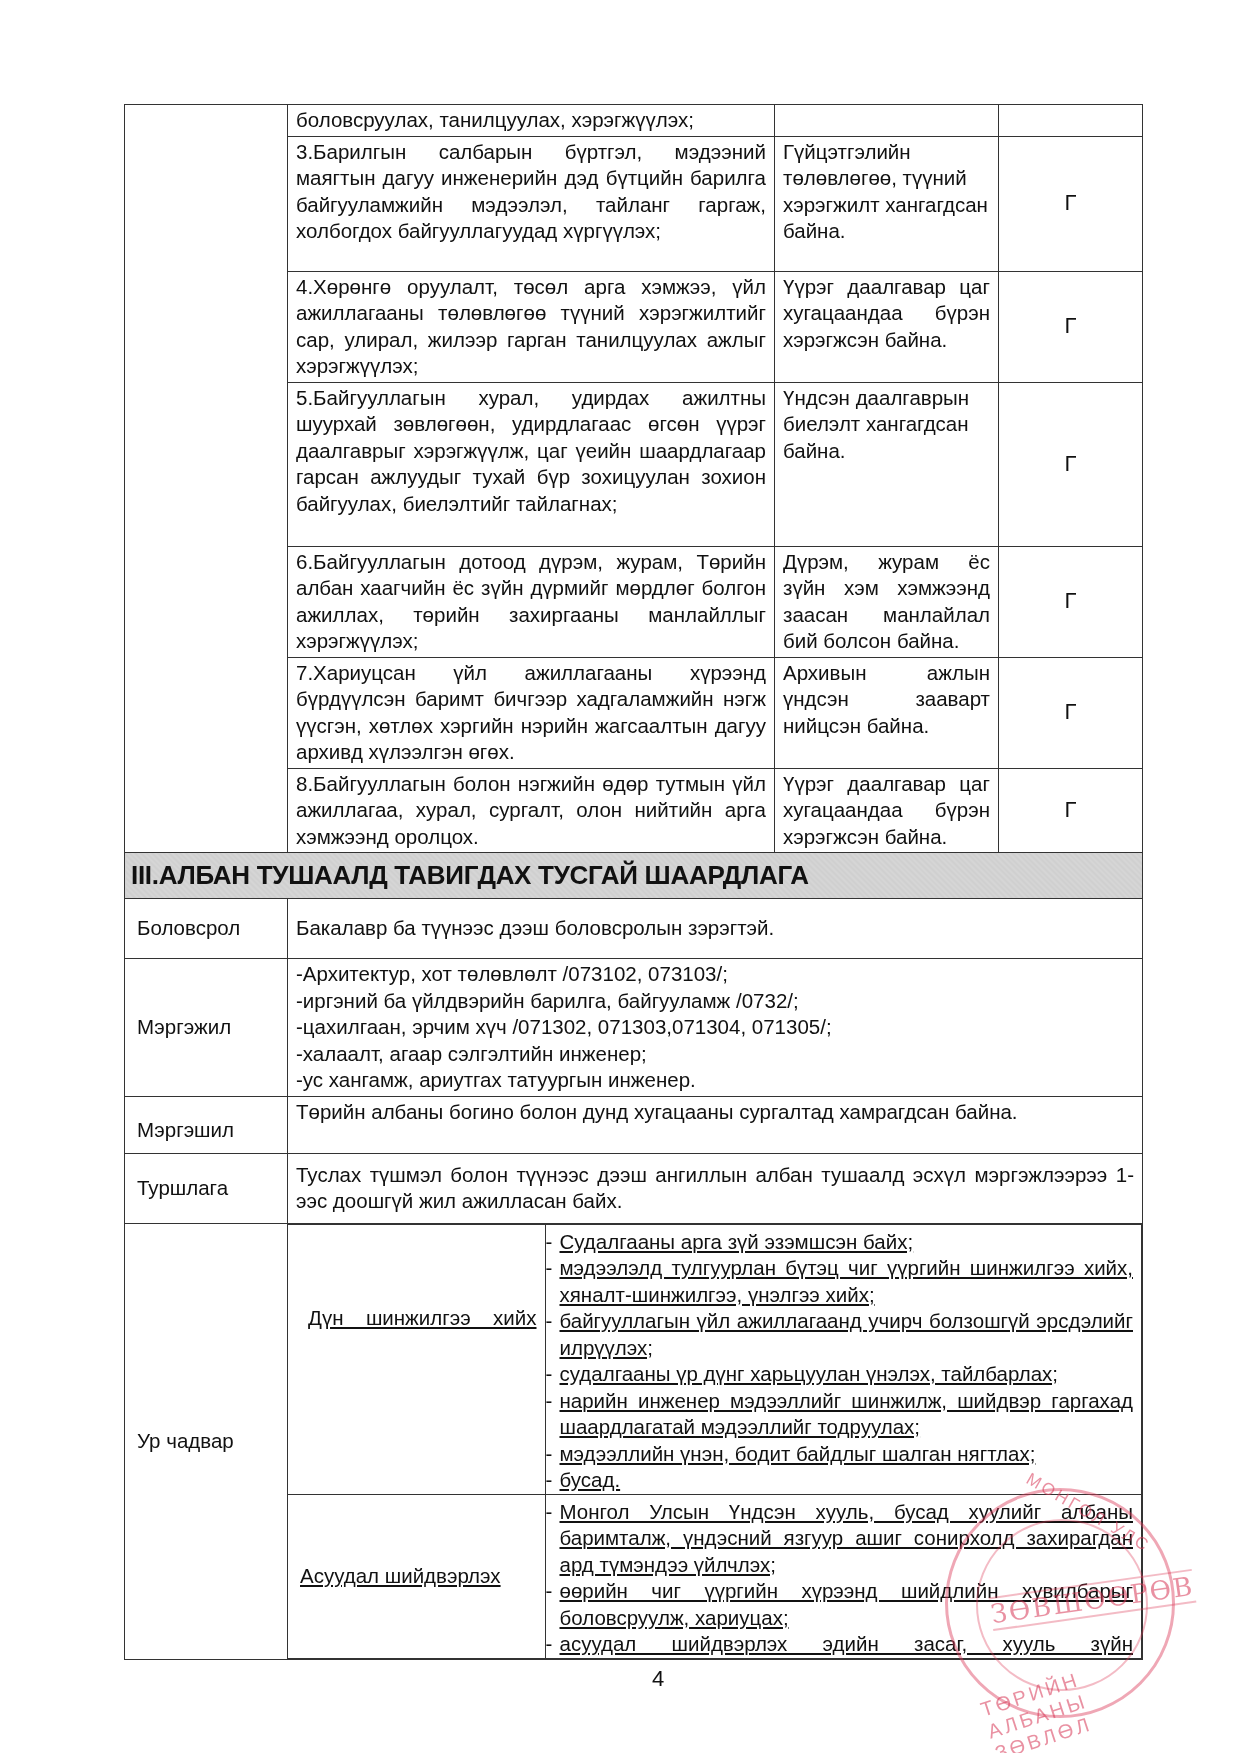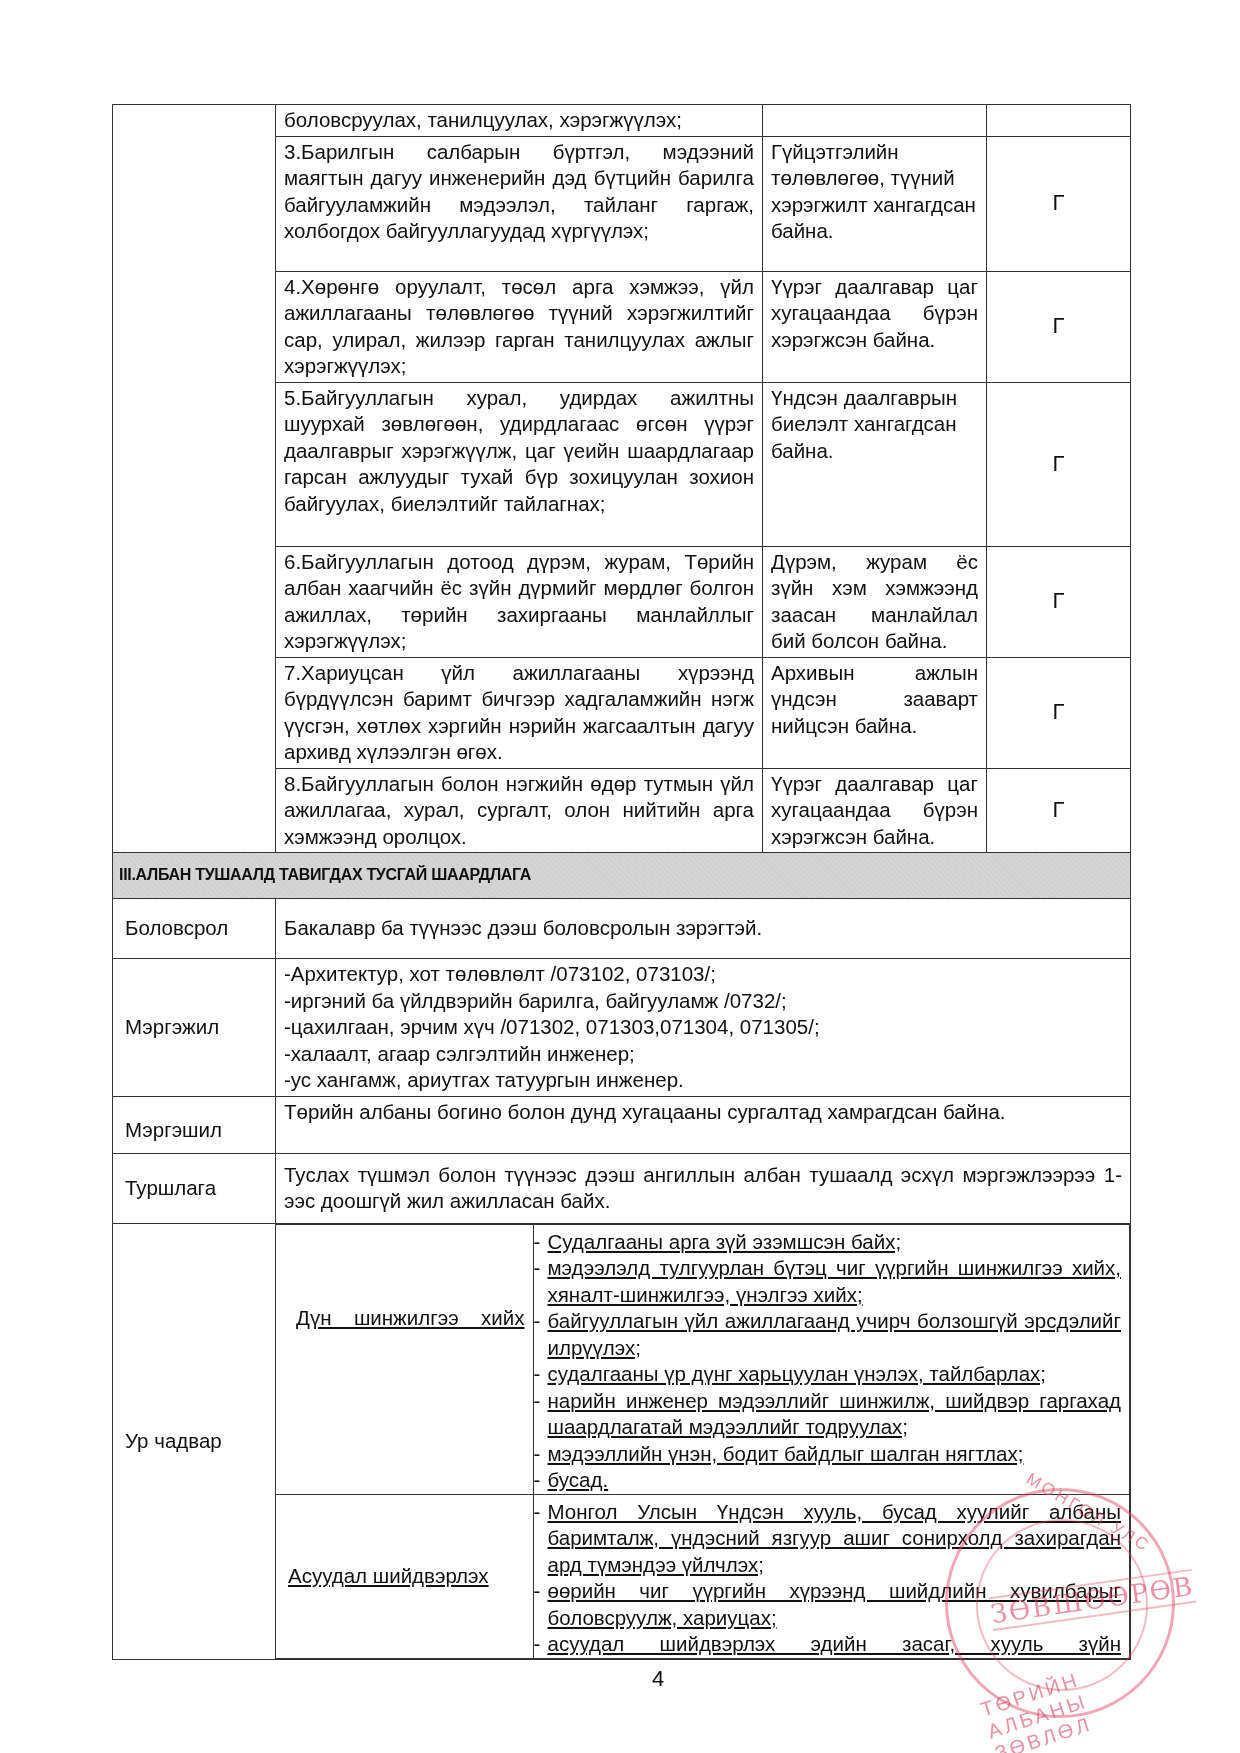--- a/index.html
+++ b/index.html
@@ -2,34 +2,34 @@
 <html><head>
 <meta charset="utf-8">
 <style>
   html, body { margin: 0; padding: 0; }
   body {
     width: 1240px; height: 1753px; background: #ffffff; position: relative;
     font-family: "Liberation Sans", sans-serif; color: #111; overflow: hidden;
   }
   .page { position: absolute; left: 0; top: 0; width: 1240px; height: 1753px; }
   table.doc {
-    position: absolute; left: 112px; top: 104px; width: 1018px;
+    position: absolute; left: 124px; top: 104px; width: 1018px;
     border-collapse: collapse; table-layout: fixed;
     font-size: 20.5px; line-height: 26.5px;
   }
   table.doc td { border: 1.6px solid #333; vertical-align: top; padding: 2px 8px 2px 8px; }
   .c1 { width: 163px; }
   .c2 { width: 487px; }
   .c3 { width: 224px; }
   .c4 { width: 144px; }
   .just { text-align: justify; text-align-last: left; }
   .grade { text-align: center; vertical-align: middle !important; font-size: 22px; }
   .section {
     background: repeating-linear-gradient(45deg,#d6d6d6 0 2px,#cfcfcf 2px 4px);
-    font-weight: bold; font-size: 16px; height: 41px; vertical-align: middle !important;
+    font-weight: bold; font-size: 26px; height: 41px; vertical-align: middle !important;
     letter-spacing: -0.3px; padding-left: 6px !important;
   }
   .lbl { vertical-align: middle !important; padding-left: 12px !important; }
   .lbl-top { padding-top: 28px !important; padding-left: 12px !important; vertical-align: top !important; }
   .list-line { display: block; }
   .skills-inner { width: 100%; border-collapse: collapse; table-layout: fixed; }
   .skills-inner td { border: none; border-left: 1.6px solid #333; padding: 0 8px 0 0; text-decoration: underline; }
   .dash-item { position: relative; padding-left: 14px; text-align: justify; text-align-last: left; }
   .dash-item::before { content: "-"; position: absolute; left: 0; top: 0; }
   .pageno { position: absolute; left: 652px; top: 1666px; font-size: 22px; }

